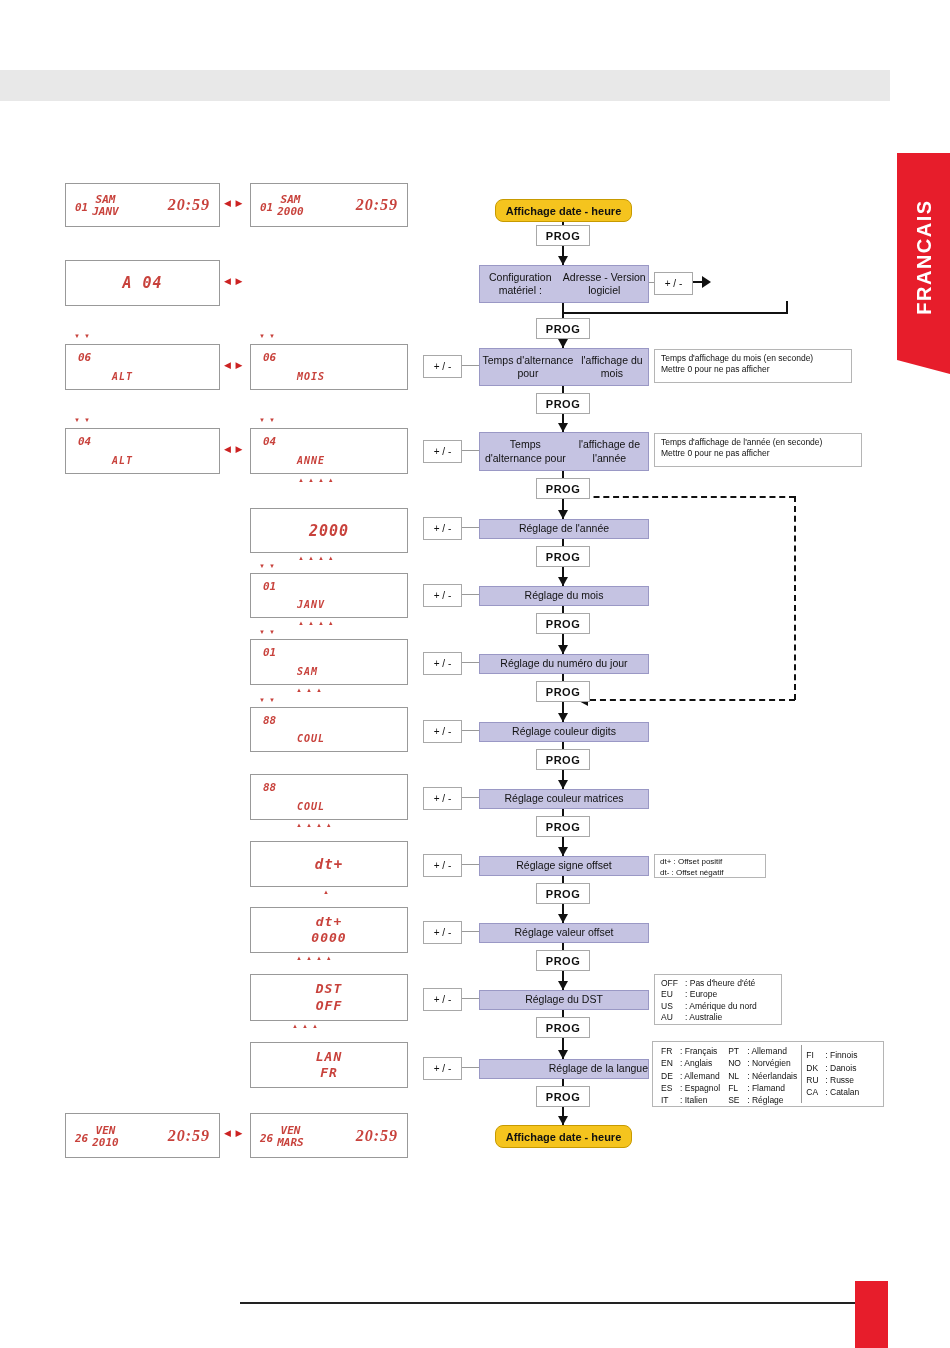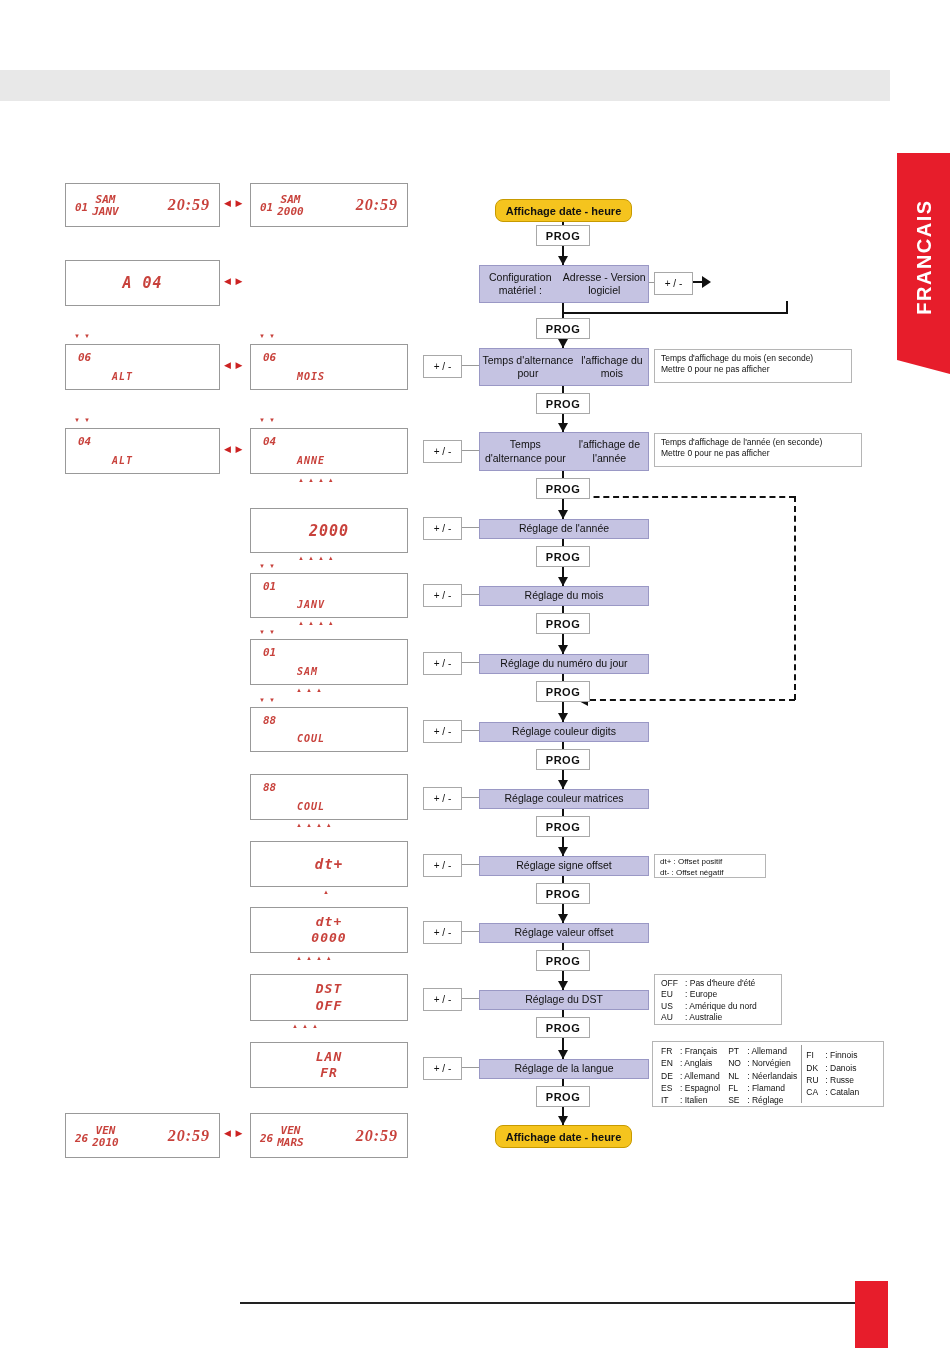--- a/index.html
+++ b/index.html
@@ -250,21 +250,21 @@
       </div>
     <div class="coderow">
         <span class="code">AU</span>
         <span>: Australie</span>
       </div>
   </div>
   <div class="abs prog z3" style="left:536px;top:1017px;width:52px;height:19px;">
       <span>PROG</span>
     </div>
 
-  <div class="abs purple z3" style="left:479px;top:1059px;width:168px;height:18px;">
+  <div class="abs purple z3" style="left:479px;top:1059px;width:168px;height:18px;justify-content:flex-end;">
       <span>Réglage de la langue</span>
     </div>
   <div class="abs pm z3" style="left:423px;top:1057px;width:37px;height:21px;">
       <span>+ / -</span>
     </div>
   <div class="abs note z3" style="left:652px;top:1041px;width:232px;height:66px;padding:0;">
     <div class="langcols">
       <div class="langcol">
         <div class="coderow">
             <span class="code">FR</span>

